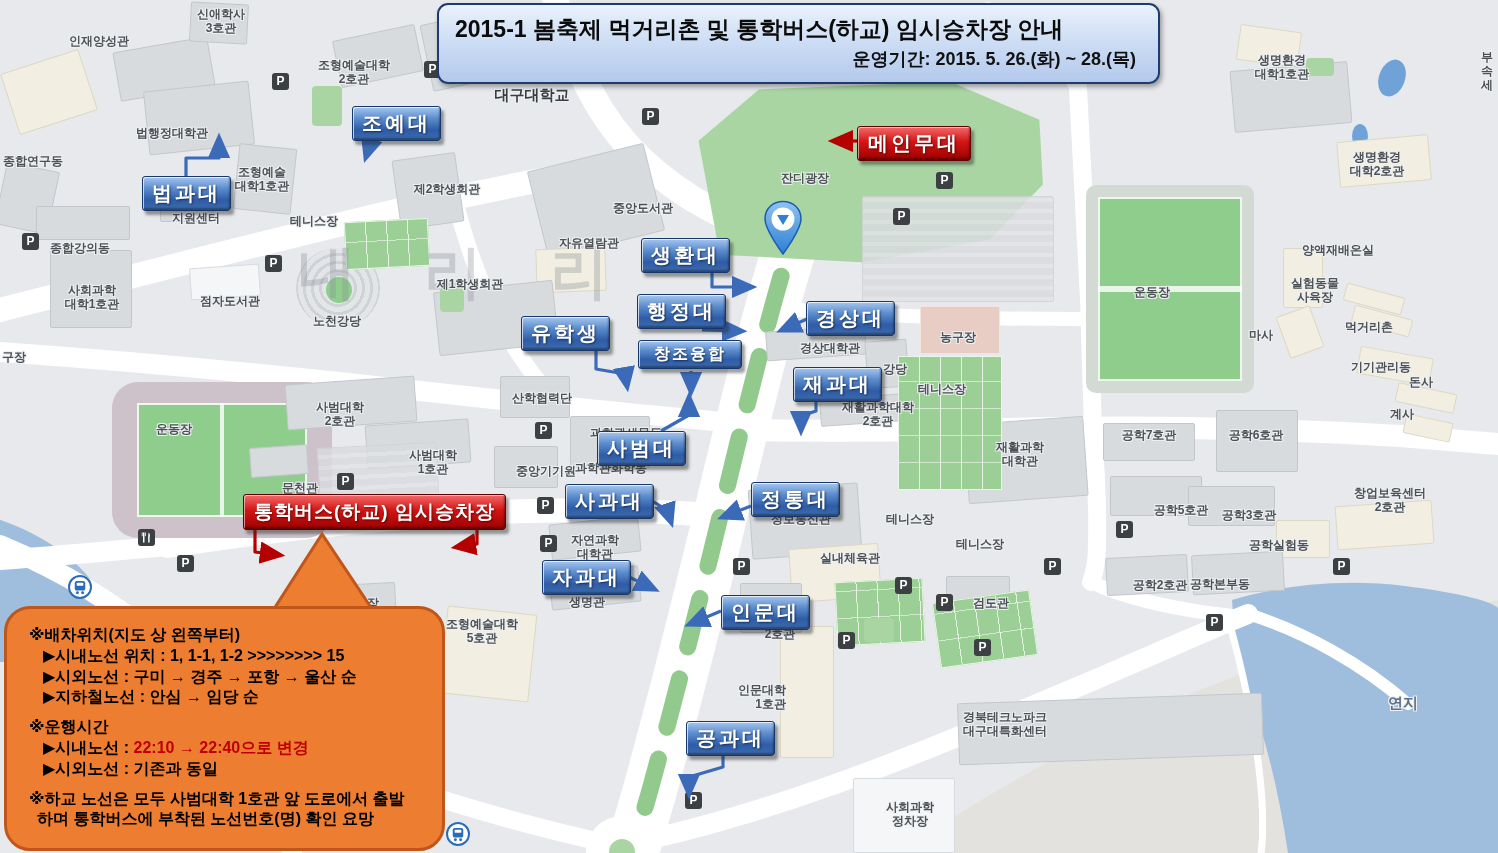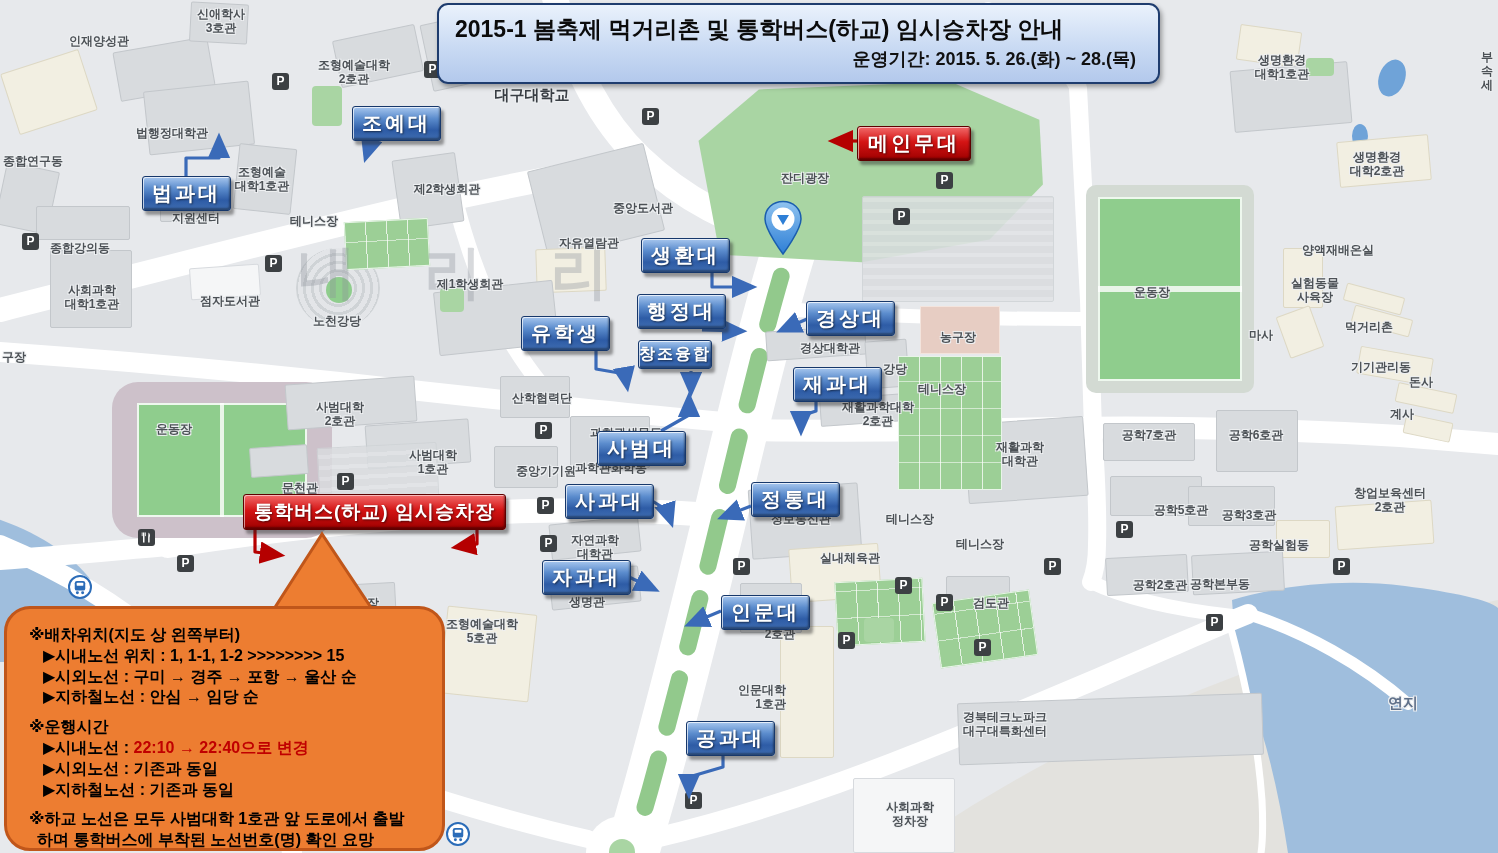--- a/index.html
+++ b/index.html
@@ -54,21 +54,21 @@
           display:flex;align-items:center;justify-content:center;}
   .resto{position:absolute;width:17px;height:17px;background:#3c4043;border-radius:3px;
          display:flex;align-items:center;justify-content:center;}
 
   
   .blabel{position:absolute;color:#fff;font-weight:bold;font-size:20px;letter-spacing:3px;
     padding:3px 9px;white-space:nowrap;border:1px solid #17386b;border-radius:3px;
     background:linear-gradient(180deg,#a6c6ee 0%,#5b8ccd 35%,#2e5ca6 70%,#3e6cb0 100%);
     box-shadow:inset 1px 1px 0 rgba(255,255,255,.7),inset -1px -2px 2px rgba(0,0,0,.35),3px 4px 3px rgba(40,40,40,.45);
     text-shadow:1px 1px 2px rgba(0,0,0,.55);}
-  .blabel.sm{font-size:16px;letter-spacing:2px;padding:3px 0;}
+  .blabel.sm{font-size:16px;letter-spacing:2px;padding:3px 15px;}
   .rlabel{position:absolute;color:#fff;font-weight:bold;font-size:20px;letter-spacing:3px;
     padding:3px 10px;white-space:nowrap;border:1px solid #5e0000;border-radius:3px;
     background:linear-gradient(180deg,#f26a6a 0%,#d41414 45%,#9e0000 100%);
     box-shadow:inset 1px 1px 0 rgba(255,255,255,.55),inset -1px -2px 2px rgba(0,0,0,.4),3px 4px 3px rgba(40,40,40,.45);
     text-shadow:1px 1px 2px rgba(0,0,0,.55);}
   .rlabel.wide{font-size:19px;letter-spacing:1px;padding:4px 10px;}
 
   
   .pin{position:absolute;left:760px;top:200px;z-index:32;}
 
@@ -419,21 +419,20 @@
         <div class="n-sec">
           <div class="n-head">※배차위치(지도 상 왼쪽부터)</div>
           <div class="n-item">▶시내노선 위치 : 1, 1-1, 1-2 &gt;&gt;&gt;&gt;&gt;&gt;&gt;&gt; 15</div>
           <div class="n-item">▶시외노선 : 구미 → 경주 → 포항 → 울산 순</div>
           <div class="n-item">▶지하철노선 : 안심 → 임당 순</div>
         </div>
         <div class="n-sec">
           <div class="n-head">※운행시간</div>
           <div class="n-item"><span>▶시내노선 : </span><span class="n-red">22:10 → 22:40으로 변경</span></div>
           <div class="n-item">▶시외노선 : 기존과 동일</div>
-          <div class="n-item">▶지하철노선 : 기존과 동일</div>
         </div>
         <div class="n-sec">
           <div class="n-head">※하교 노선은 모두 사범대학 1호관 앞 도로에서 출발</div>
           <div class="n-cont">하며 통학버스에 부착된 노선번호(명) 확인 요망</div>
         </div>
       </div>
   </div>
 
   <div class="banner">
     <div class="banner-title">2015-1 봄축제 먹거리촌 및 통학버스(하교) 임시승차장 안내</div>

